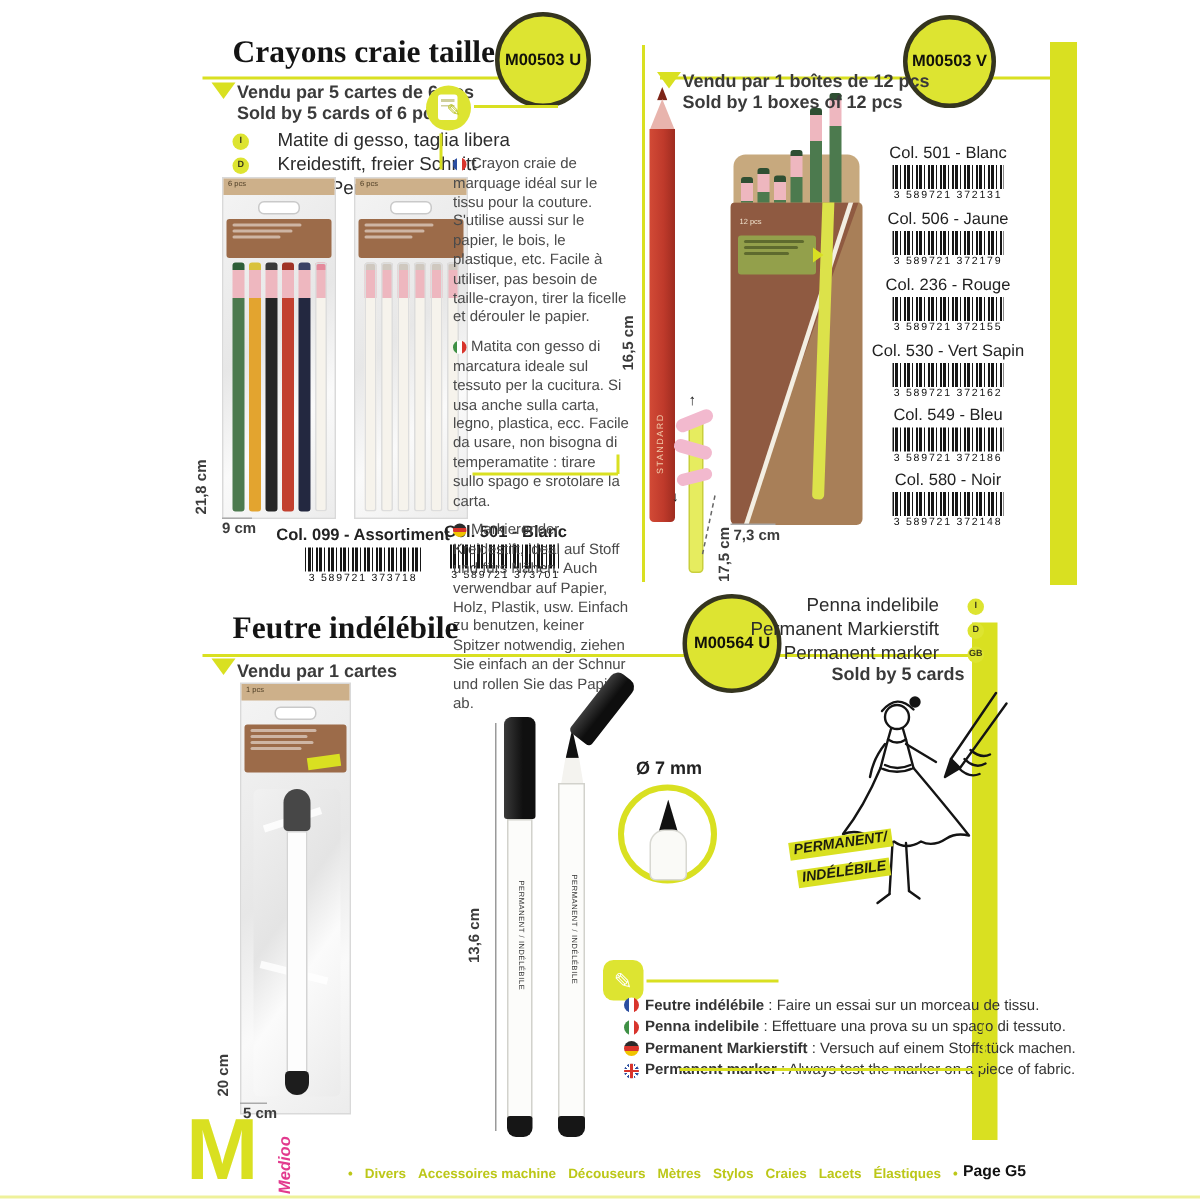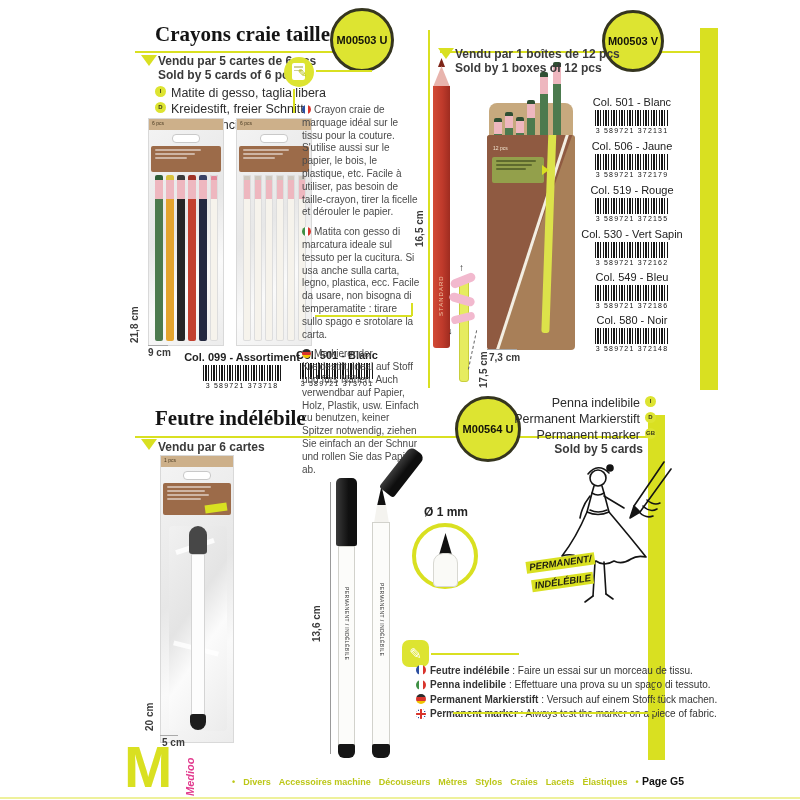--- a/index.html
+++ b/index.html
@@ -6,21 +6,21 @@
   #page{position:relative;width:800px;height:800px;background:#fff;font-family:"Liberation Sans",sans-serif;color:#333;overflow:hidden;}
   .abs{position:absolute;}
   .b{font-weight:bold;}
   .hl{height:2px;background:#d9e021;}
   .vl{width:2px;background:#d9e021;}
   .accbar{background:#d9e021;}
   .tri{width:0;height:0;border-left:8px solid transparent;border-right:8px solid transparent;border-top:11px solid #d9e021;}
   .badge{border-radius:50%;background:#dde431;border:3px solid #35351f;display:flex;align-items:center;justify-content:center;font-weight:bold;font-size:11px;color:#12120a;text-align:center;box-sizing:border-box;}
   .sectitle{font-family:"Liberation Serif",serif;font-weight:700;font-size:21px;color:#141414;white-space:nowrap;}
   .soldtxt{font-size:12px;font-weight:bold;color:#3a3a3a;line-height:1.15;white-space:nowrap;}
-  .langrow{display:flex;align-items:flex-start;gap:5px;font-size:12.5px;color:#2c2c2c;white-space:nowrap;}
+  .langrow{display:flex;align-items:flex-end;gap:19px;font-size:12.5px;color:#2c2c2c;white-space:nowrap;}
   .lb{width:11px;height:11px;border-radius:50%;background:#dde431;color:#3a3a1a;font-size:6px;font-weight:bold;line-height:11px;text-align:center;flex:none;}
   .flag{display:inline-block;border-radius:50%;flex:none;}
   .flag-fr{background:linear-gradient(90deg,#2b4ea0 33%,#fff 33% 66%,#d8342c 66%);}
   .flag-it{background:linear-gradient(90deg,#3f9045 33%,#fff 33% 66%,#d8342c 66%);}
   .flag-de{background:linear-gradient(180deg,#2b2b2b 33%,#d8342c 33% 66%,#f0c400 66%);}
   .flag-gb{background-color:#2b4ea0;background-image:
     linear-gradient(0deg,transparent 42%,#d8342c 42% 58%,transparent 58%),
     linear-gradient(90deg,transparent 42%,#d8342c 42% 58%,transparent 58%),
     linear-gradient(0deg,transparent 34%,#fff 34% 66%,transparent 66%),
     linear-gradient(90deg,transparent 34%,#fff 34% 66%,transparent 66%),
@@ -186,21 +186,21 @@
     <div class="collabel">Col. 501 - Blanc</div>
     <div class="bars" style="width:74px;margin-top:2px;"></div>
     <div class="bcnum">3 589721 372131</div>
   </div>
   <div class="abs colentry" style="left:578px;top:140px;width:108px;">
     <div class="collabel">Col. 506 - Jaune</div>
     <div class="bars" style="width:74px;margin-top:2px;"></div>
     <div class="bcnum">3 589721 372179</div>
   </div>
   <div class="abs colentry" style="left:578px;top:184px;width:108px;">
-    <div class="collabel">Col. 519 - Rouge</div>
+    <div class="collabel">Col. 236 - Rouge</div>
     <div class="bars" style="width:74px;margin-top:2px;"></div>
     <div class="bcnum">3 589721 372155</div>
   </div>
   <div class="abs colentry" style="left:578px;top:228px;width:108px;">
     <div class="collabel">Col. 530 - Vert Sapin</div>
     <div class="bars" style="width:74px;margin-top:2px;"></div>
     <div class="bcnum">3 589721 372162</div>
   </div>
   <div class="abs colentry" style="left:578px;top:271px;width:108px;">
     <div class="collabel">Col. 549 - Bleu</div>
@@ -212,21 +212,21 @@
     <div class="bars" style="width:74px;margin-top:2px;"></div>
     <div class="bcnum">3 589721 372148</div>
   </div>
 
   <div class="abs sectitle" style="left:155px;top:406px;">Feutre indélébile</div>
   <div class="abs hl" style="left:135px;top:436px;width:513px;"></div>
   <div class="abs badge" style="left:455px;top:396px;width:66px;height:66px;">M00564 U</div>
   <div class="abs accbar" style="left:648px;top:415px;width:17px;height:345px;"></div>
 
   <div class="abs tri" style="left:141px;top:439px;"></div>
-  <div class="abs soldtxt" style="left:158px;top:441px;">Vendu par 6 cartes</div>
+  <div class="abs soldtxt" style="left:158px;top:441px;">Vendu par 1 cartes</div>
 
   <div class="abs langrow" style="left:530px;top:396px;width:126px;justify-content:flex-end;">
     <span>Penna indelibile</span>
     <span class="lb">I</span>
   </div>
   <div class="abs langrow" style="left:510px;top:412px;width:146px;justify-content:flex-end;">
     <span>Permanent Markierstift</span>
     <span class="lb">D</span>
   </div>
   <div class="abs langrow" style="left:530px;top:428px;width:126px;justify-content:flex-end;">
@@ -268,21 +268,21 @@
   <div class="abs" style="left:338px;top:744px;width:17px;height:14px;background:#161616;border-radius:2px 2px 6px 6px;"></div>
 
   <div class="abs" style="left:377px;top:486px;width:9px;height:20px;background:#101010;clip-path:polygon(50% 0,100% 100%,0 100%);"></div>
   <div class="abs" style="left:374px;top:505px;width:15px;height:18px;background:#f4f3ef;clip-path:polygon(20% 0,80% 0,100% 100%,0 100%);"></div>
   <div class="abs" style="left:372px;top:522px;width:18px;height:224px;background:#fcfcfa;border:1px solid #d2d2cc;box-sizing:border-box;">
     <div class="vtxt" style="position:absolute;left:6px;top:60px;height:130px;font-size:5px;letter-spacing:.4px;color:#333;transform:none;writing-mode:vertical-rl;">PERMANENT / INDÉLÉBILE</div>
   </div>
   <div class="abs" style="left:372px;top:744px;width:18px;height:14px;background:#161616;border-radius:2px 2px 6px 6px;"></div>
   <div class="abs" style="left:393px;top:446px;width:18px;height:52px;background:linear-gradient(90deg,#3c3c3c,#0e0e0e 60%);border-radius:6px 6px 3px 3px;transform:rotate(38deg);"></div>
 
-  <div class="abs b" style="left:424px;top:505px;font-size:12px;color:#222;">Ø 1 mm</div>
+  <div class="abs b" style="left:424px;top:505px;font-size:12px;color:#222;">Ø 7 mm</div>
   <div class="abs" style="left:412px;top:523px;width:66px;height:66px;border-radius:50%;border:4px solid #d9e021;box-sizing:border-box;background:#fff;">
     <div style="position:absolute;left:23px;top:6px;width:13px;height:22px;background:#111;clip-path:polygon(50% 0,100% 100%,0 100%);"></div>
     <div style="position:absolute;left:17px;top:26px;width:25px;height:34px;background:#fafaf7;border:1px solid #d8d8d2;border-radius:10px 10px 4px 4px;box-sizing:border-box;"></div>
   </div>
 
   <svg class="abs" style="left:538px;top:458px;" width="138" height="162" viewBox="0 0 138 162">
     <g fill="none" stroke="#141414" stroke-width="1.6" stroke-linecap="round" stroke-linejoin="round">
       <circle cx="60" cy="20" r="8"></circle>
       <path d="M50,16 Q60,4 71,15"></path>
       <circle cx="72" cy="10" r="3" fill="#141414"></circle>

